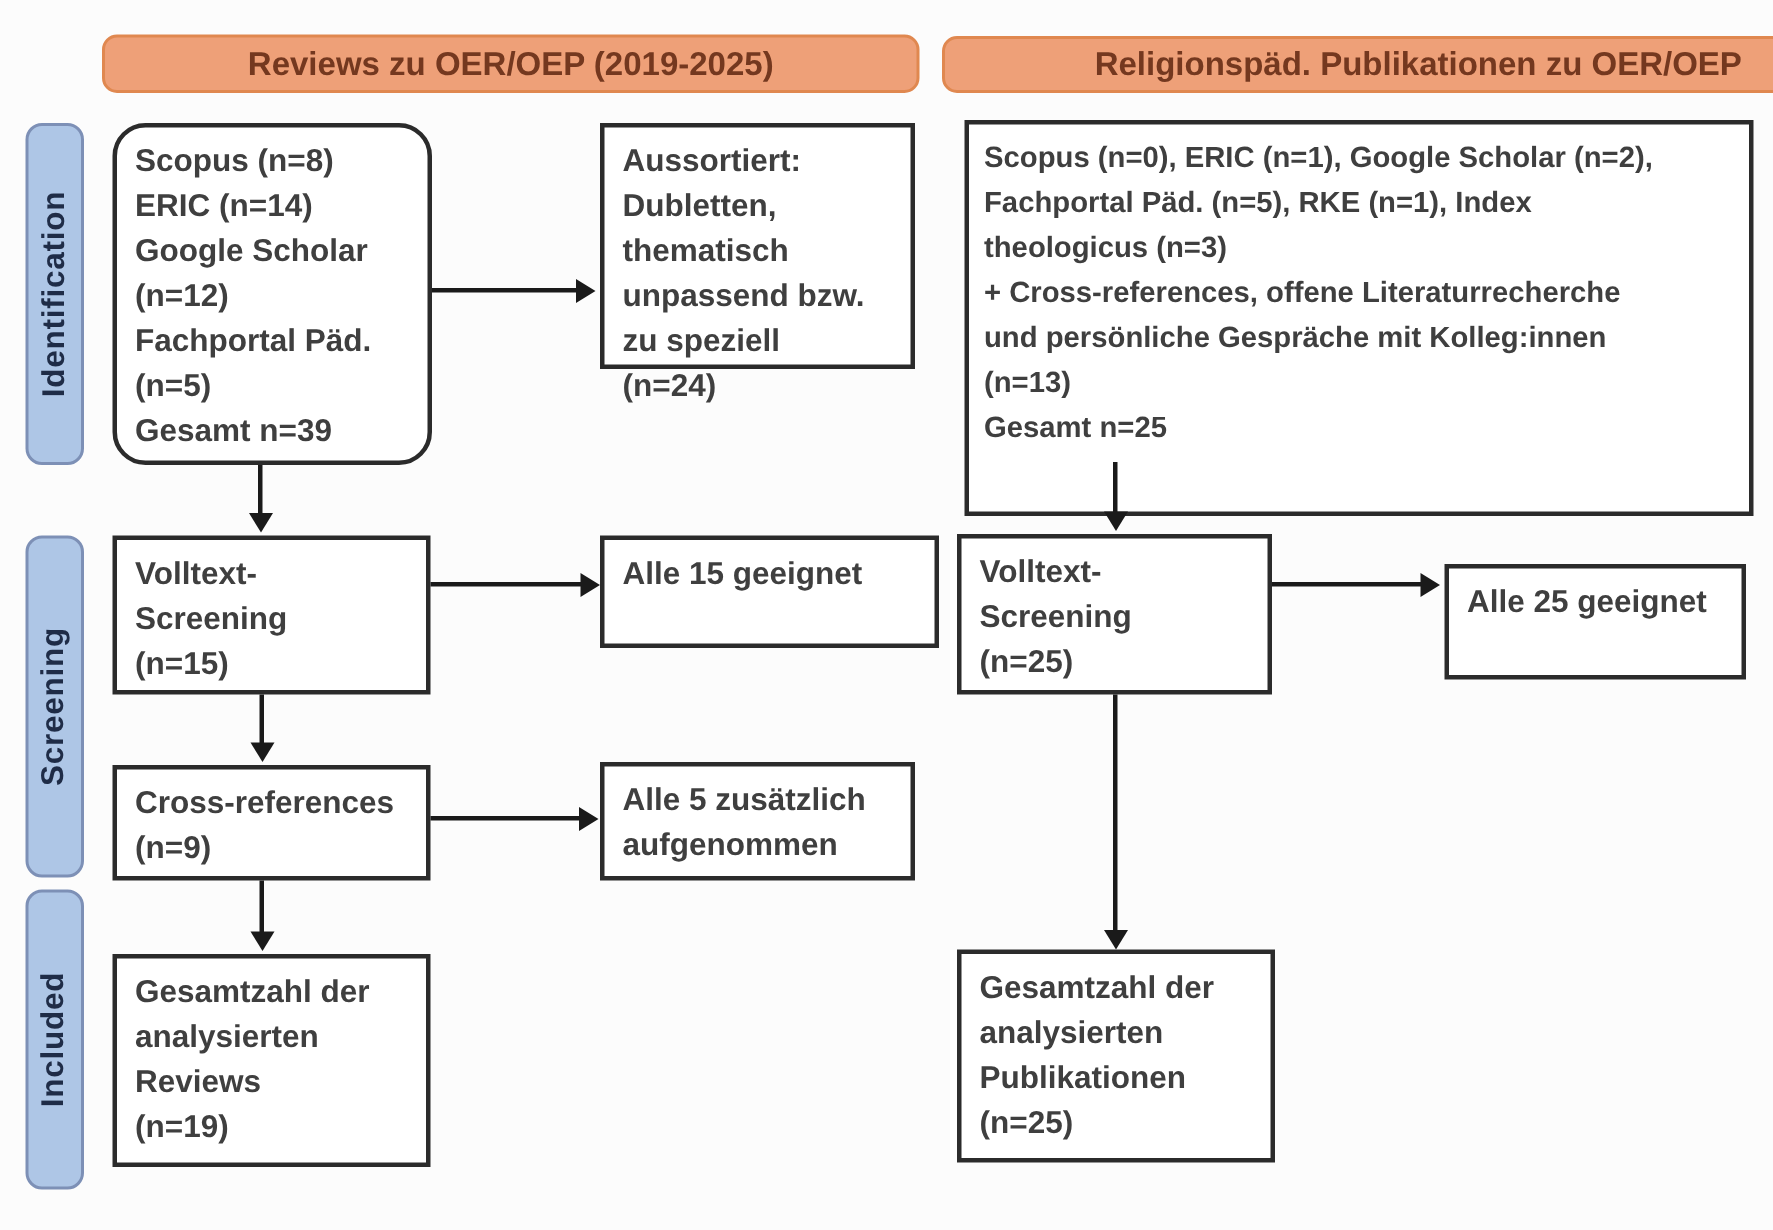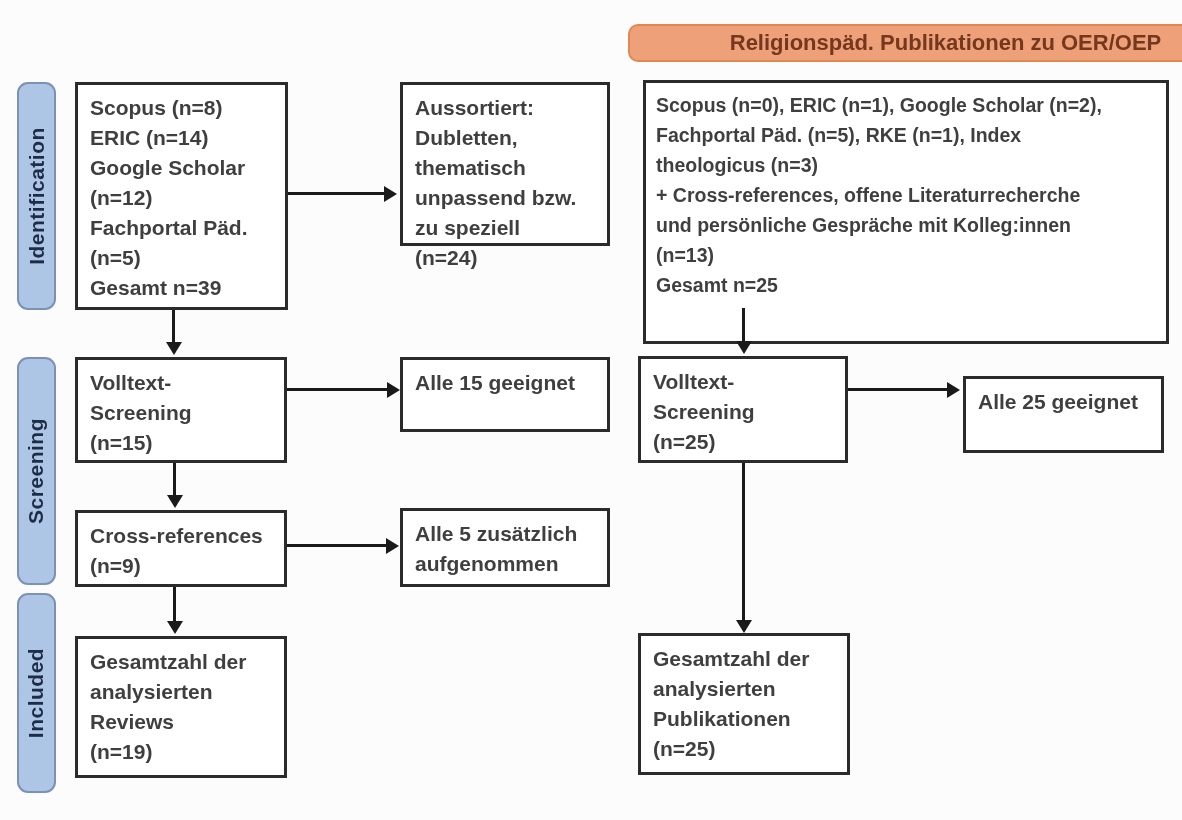--- a/index.html
+++ b/index.html
@@ -74,33 +74,34 @@
     border-left:8px solid transparent;
     border-right:8px solid transparent;
     border-top:13px solid var(--arrow,#1a1a1a);
   }
 </style>
 </head>
 <body>
 
 <div class="canvas">
 
+  <div class="col-header" style="left:68px;top:23px;width:545px;height:39px;">Reviews zu OER/OEP (2019-2025)</div>
   <div class="col-header" style="left:628px;top:24px;width:635px;height:38px;text-align:right;">Religionspäd. Publikationen zu OER/OEP</div>
 
   <div class="stage" style="left:17px;top:82px;width:39px;height:228px;">
     <span>Identification</span>
   </div>
   <div class="stage" style="left:17px;top:357px;width:39px;height:228px;">
     <span>Screening</span>
   </div>
   <div class="stage" style="left:17px;top:593px;width:39px;height:200px;">
     <span>Included</span>
   </div>
 
-  <div class="node" style="left:75px;top:82px;width:213px;height:228px;">Scopus (n=8)
+  <div class="node" style="left:75px;top:82px;width:213px;height:228px;border-radius:22px;">Scopus (n=8)
 ERIC (n=14)
 Google Scholar
 (n=12)
 Fachportal Päd.
 (n=5)
 Gesamt n=39</div>
   <div class="node" style="left:75px;top:357px;width:212px;height:106px;">Volltext-
 Screening
 (n=15)</div>
   <div class="node" style="left:75px;top:510px;width:212px;height:77px;">Cross-references
@@ -109,21 +110,21 @@
 analysierten
 Reviews
 (n=19)</div>
 
   <div class="node" style="left:400px;top:82px;width:210px;height:164px;">Aussortiert:
 Dubletten,
 thematisch
 unpassend bzw.
 zu speziell
 (n=24)</div>
-  <div class="node" style="left:400px;top:357px;width:210px;height:75px;">Alle 15 geeignet</div>
+  <div class="node" style="left:400px;top:357px;width:226px;height:75px;">Alle 15 geeignet</div>
   <div class="node" style="left:400px;top:508px;width:210px;height:79px;">Alle 5 zusätzlich
 aufgenommen</div>
 
   <div class="node node--wide" style="left:643px;top:80px;width:526px;height:264px;">Scopus (n=0), ERIC (n=1), Google Scholar (n=2),
 Fachportal Päd. (n=5), RKE (n=1), Index
 theologicus (n=3)
 + Cross-references, offene Literaturrecherche
 und persönliche Gespräche mit Kolleg:innen
 (n=13)
 Gesamt n=25</div>

